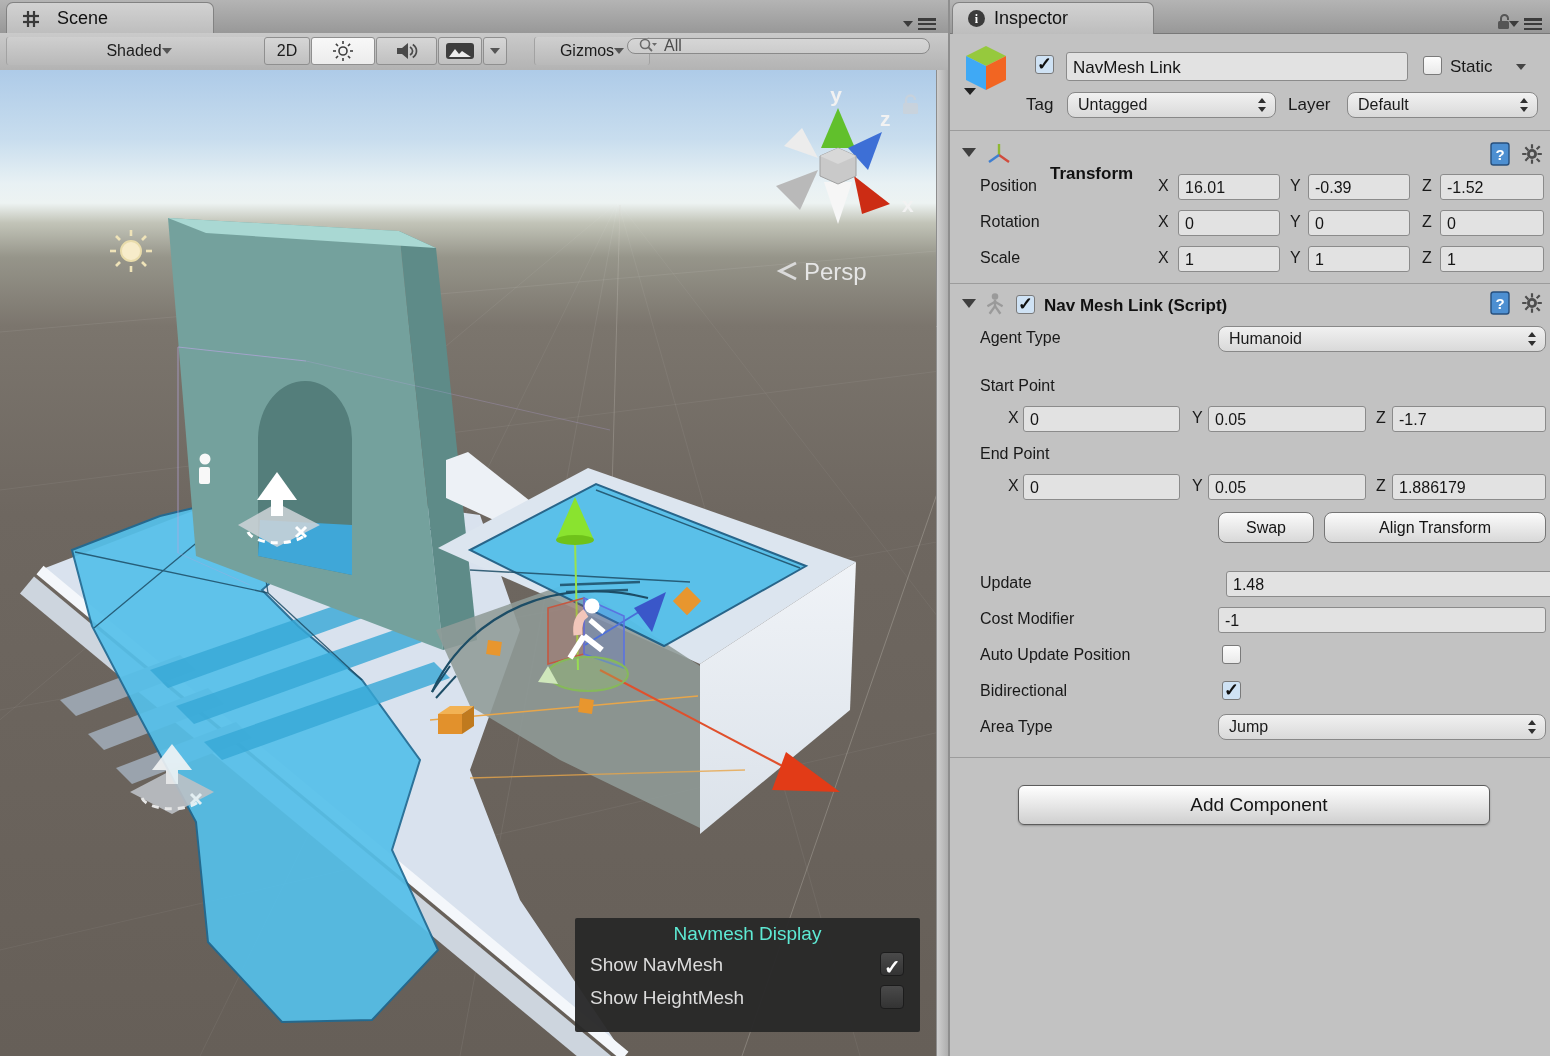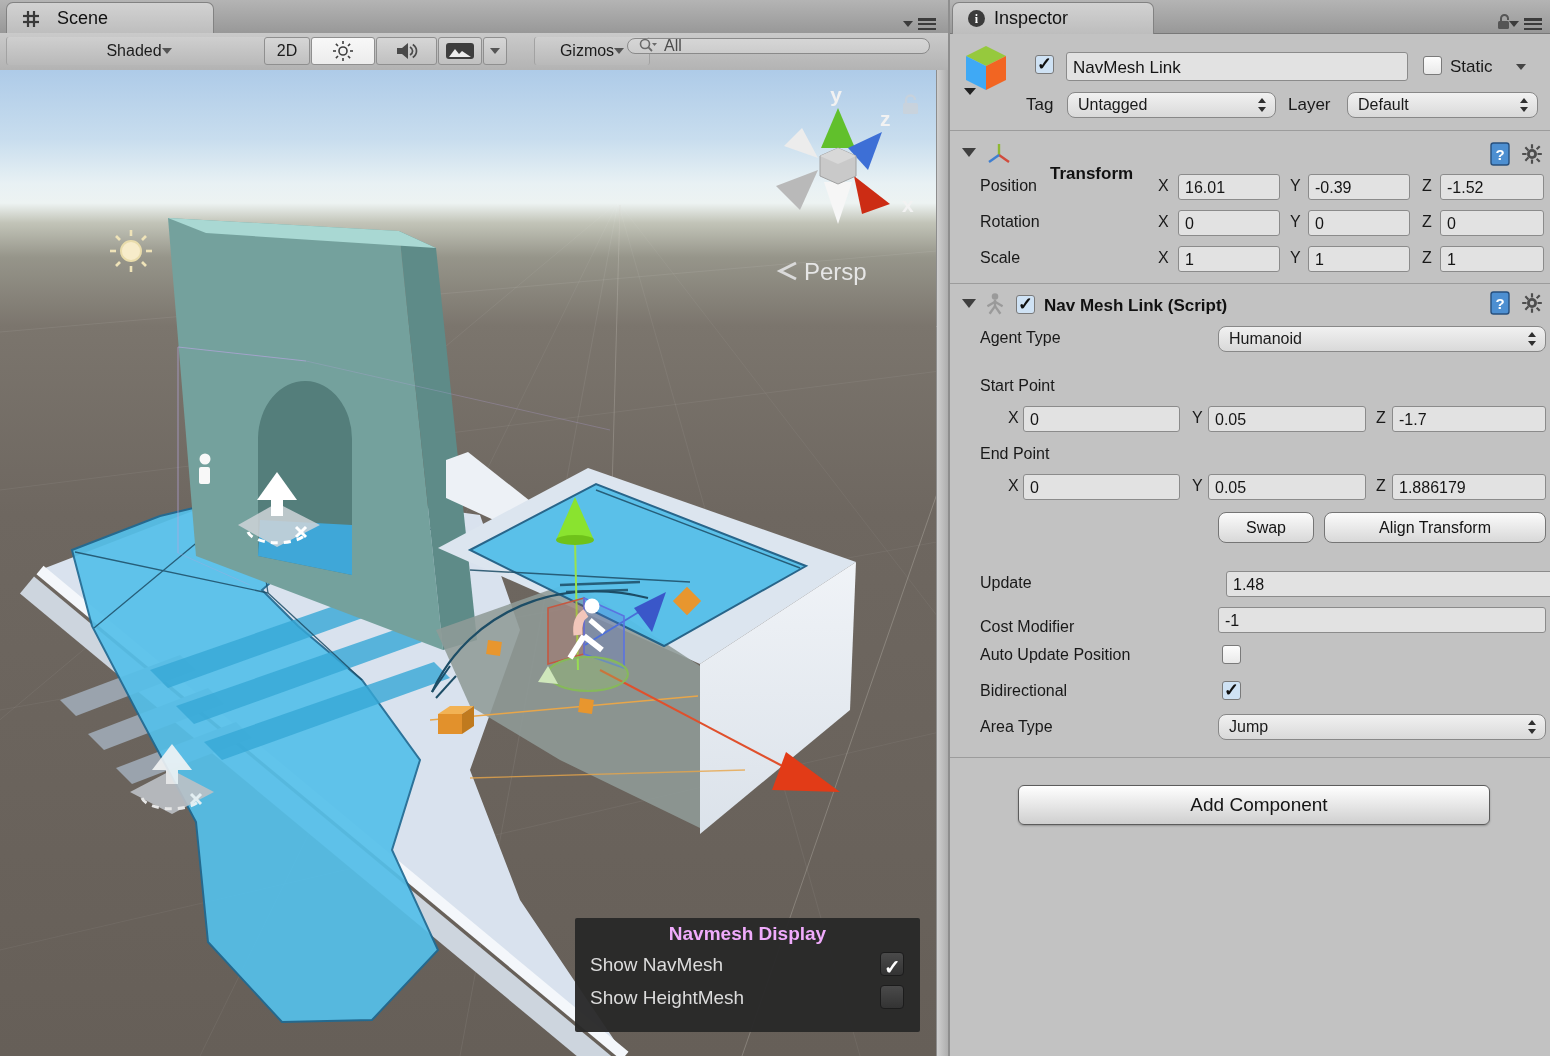--- a/index.html
+++ b/index.html
@@ -19,21 +19,21 @@
   
   .toolbar{position:absolute;left:0;top:33px;right:0;height:37px;background:linear-gradient(#cacaca,#b3b3b3);border-bottom:1px solid #868686;}
   .dd-flat{position:absolute;top:4px;height:28px;display:flex;align-items:center;justify-content:center;padding:0 8px;font-size:16px;color:#1c1c1c;border-left:1px solid #a2a2a2;border-right:1px solid #a2a2a2;background:linear-gradient(#cfcfcf,#b9b9b9);border-radius:3px;}
   .tbtn{position:absolute;top:4px;height:28px;display:flex;align-items:center;justify-content:center;font-size:16px;color:#1c1c1c;background:linear-gradient(#d6d6d6,#c0c0c0);border:1px solid #8f8f8f;border-radius:3px;box-sizing:border-box;}
   .tbtn.on{background:linear-gradient(#f8f8f8,#ececec);}
   .search-pill{position:absolute;top:5px;height:16px;border-radius:13px;border:1px solid #8a8a8a;background:linear-gradient(#d6d6d6,#cccccc);display:flex;align-items:center;padding:0 10px;gap:4px;box-sizing:border-box;}
   .search-pill input{border:none;outline:none;background:transparent;font-size:16px;color:#4c4c4c;width:250px;font-family:"Liberation Sans",sans-serif;}
   
   .viewport{position:absolute;left:0;top:70px;width:948px;height:986px;}
   .nm-overlay{position:absolute;left:575px;top:848px;width:345px;height:114px;background:rgba(41,41,41,.96);border-radius:2px;}
-  .nm-title{height:30px;line-height:32px;text-align:center;font-size:19px;color:#f0abfc;font-weight:bold;}
+  .nm-title{height:30px;line-height:32px;text-align:center;font-size:19px;color:#5eead4;}
   .nm-row{position:relative;height:33px;line-height:33px;padding-left:15px;font-size:19px;color:#dcdcdc;}
   .dcb{position:absolute;right:16px;top:4px;width:24px;height:24px;border-radius:4px;background:linear-gradient(#4a4a4a,#333);border:1px solid #1c1c1c;box-sizing:border-box;}
   .dcb.on::after{content:"\2713";position:absolute;left:3px;top:-2px;font-size:20px;font-weight:bold;color:#fff;}
   
   .lbl{position:absolute;font-size:16px;color:#191919;white-space:nowrap;}
   .blbl{position:absolute;font-size:17px;font-weight:bold;color:#111;white-space:nowrap;}
   .fld{position:absolute;height:26px;line-height:26px;background:#e2e2e2;border:1px solid #8b8b8b;border-radius:3px;padding-left:6px;font-size:16px;color:#151515;box-sizing:border-box;overflow:hidden;}
   .ddl{position:absolute;height:26px;border:1px solid #888;border-radius:8px;background:linear-gradient(#f1f1f1,#d9d9d9);display:flex;align-items:center;justify-content:space-between;padding:0 8px 0 10px;font-size:16px;color:#1a1a1a;box-sizing:border-box;}
   .ud{width:9px;height:14px;position:relative;}
   .ud::before{content:"";position:absolute;left:0;top:0;border-left:4.5px solid transparent;border-right:4.5px solid transparent;border-bottom:5px solid #2e2e2e;}
@@ -479,21 +479,21 @@
     <div class="fld" style="left:258px;top:474px;width:158px;">0.05</div>
     <span class="axl" style="left:426px;top:477px;">Z</span>
     <div class="fld" style="left:442px;top:474px;width:154px;">1.886179</div>
 
     <div class="ubtn" style="left:268px;top:512px;width:96px;">Swap</div>
     <div class="ubtn" style="left:374px;top:512px;width:222px;">Align Transform</div>
 
     <span class="lbl" style="left:30px;top:574px;">Update</span>
     <div class="fld" style="left:276px;top:571px;width:328px;">1.48</div>
 
-    <span class="lbl" style="left:30px;top:610px;margin-top:8px;">Cost Modifier</span>
+    <span class="lbl" style="left:30px;top:610px;">Cost Modifier</span>
     <div class="fld" style="left:268px;top:607px;width:328px;">-1</div>
 
     <span class="lbl" style="left:30px;top:646px;">Auto Update Position</span>
     <span class="cb" style="left:272px;top:645px;"></span>
 
     <span class="lbl" style="left:30px;top:682px;">Bidirectional</span>
     <span class="cb on" style="left:272px;top:681px;"></span>
 
     <span class="lbl" style="left:30px;top:718px;">Area Type</span>
     <div class="ddl" style="left:268px;top:714px;width:328px;">

